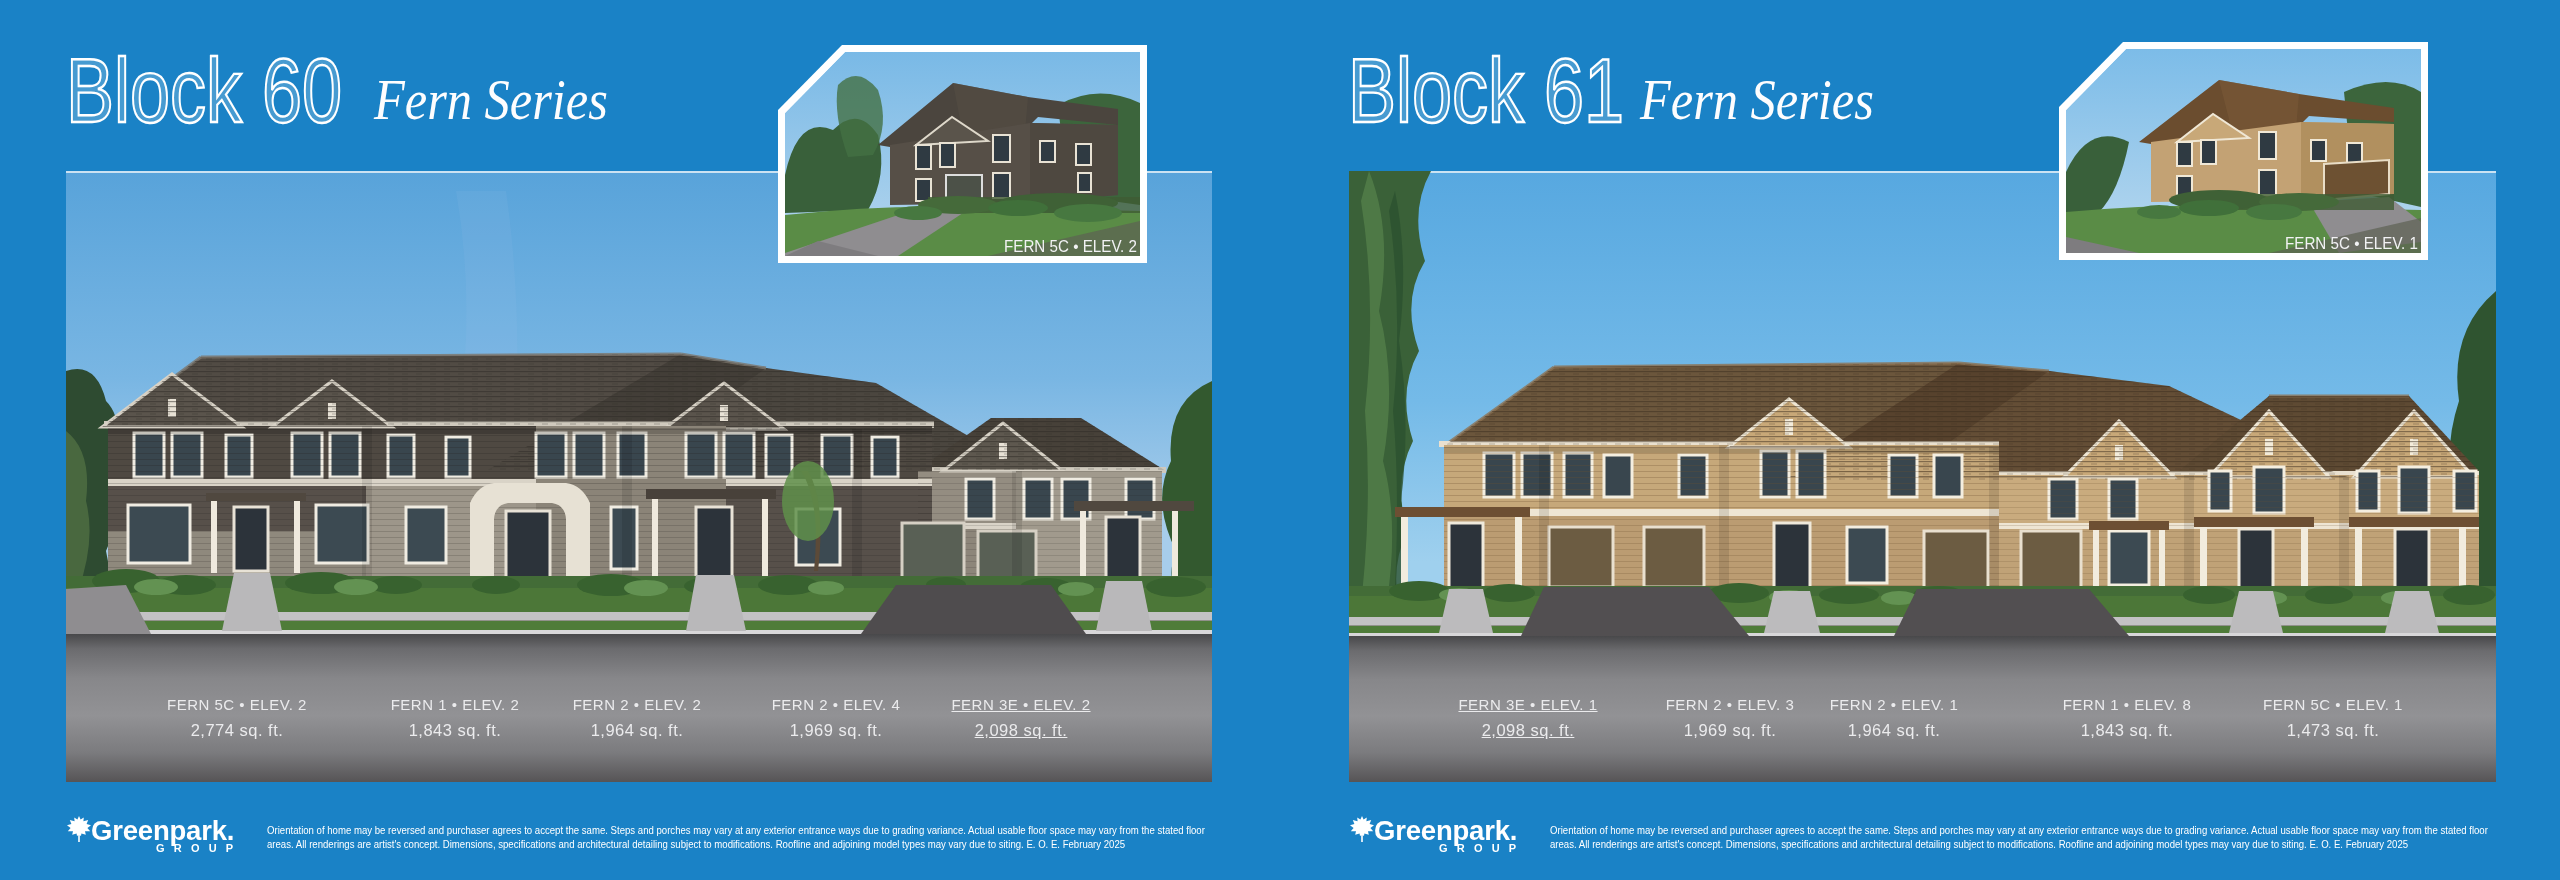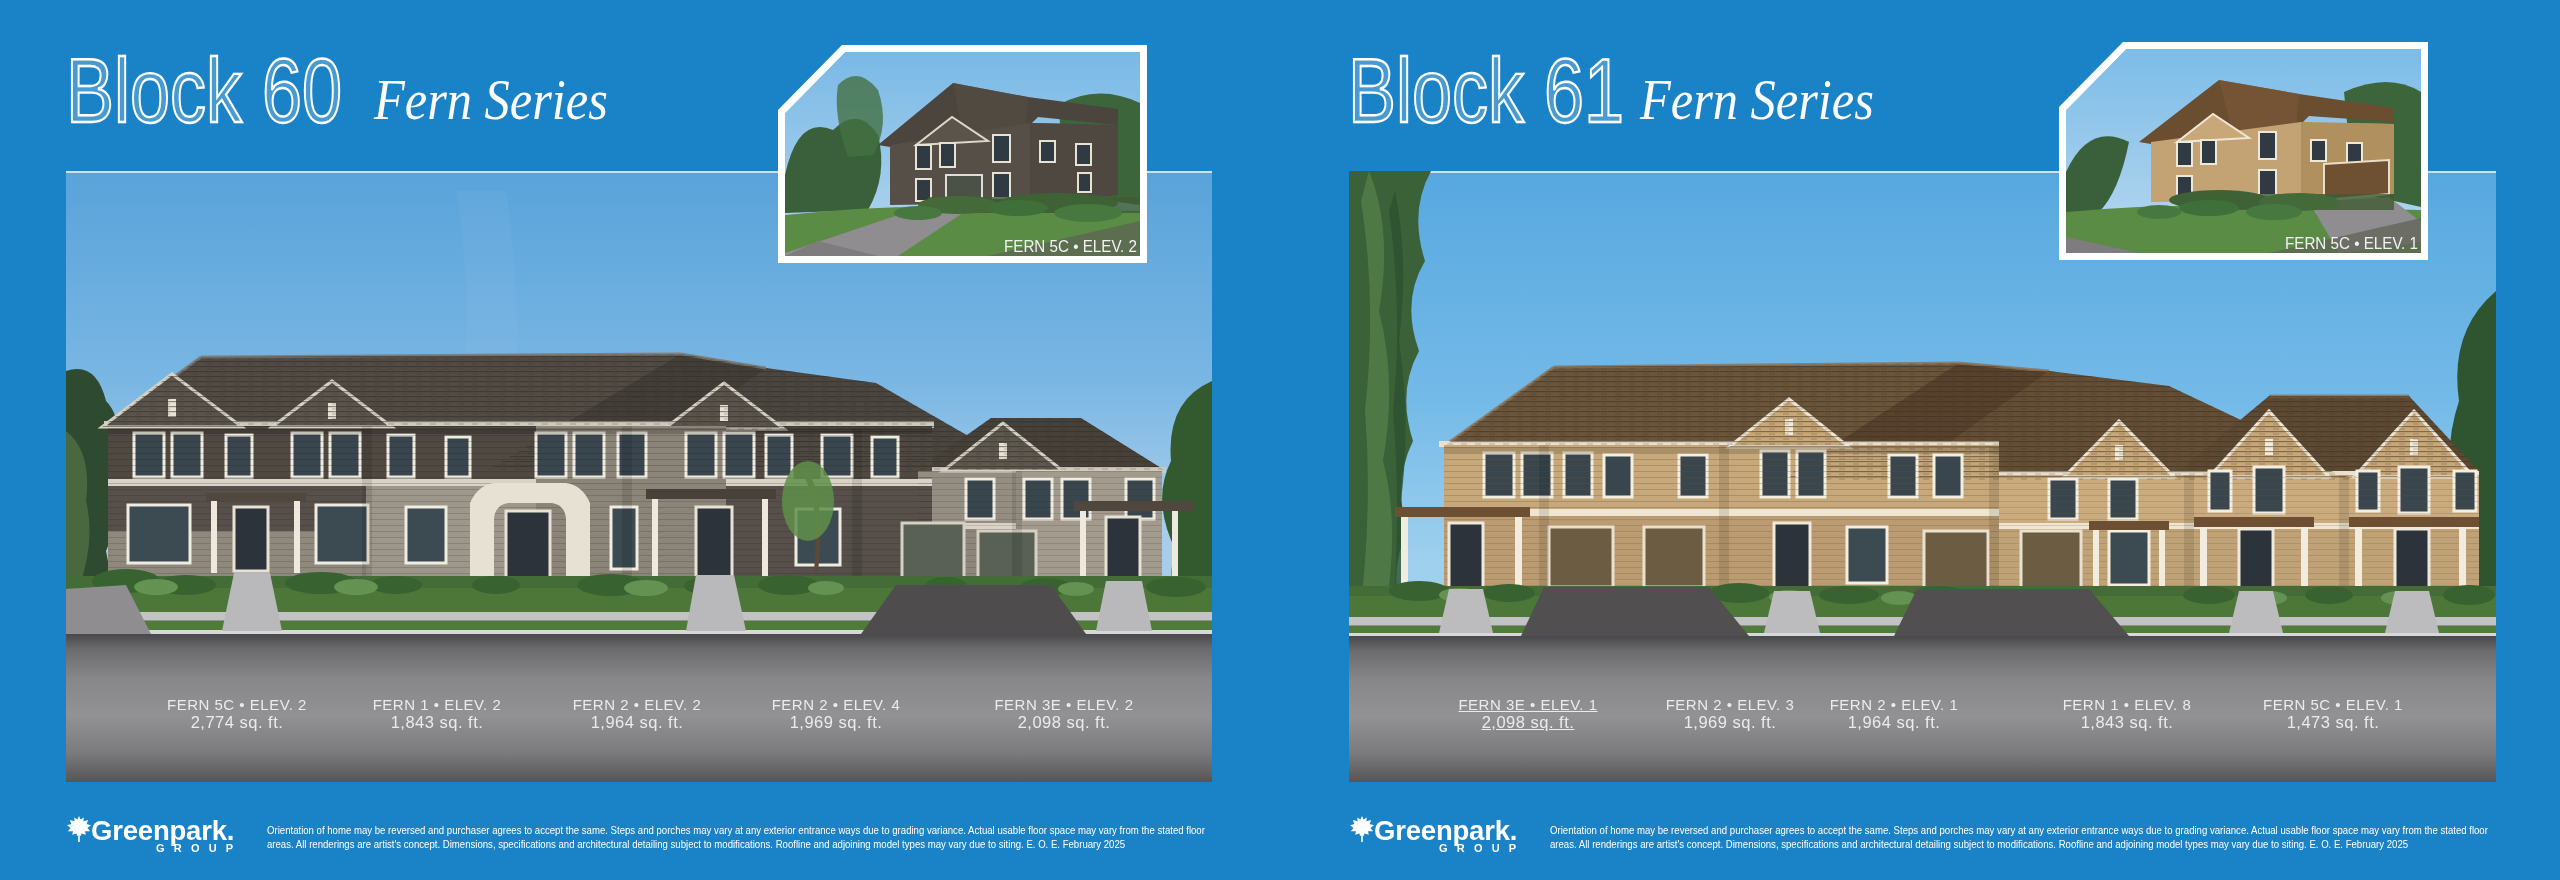--- a/index.html
+++ b/index.html
@@ -5,21 +5,21 @@
   html,body{margin:0;padding:0;}
   body{width:2560px;height:880px;position:relative;overflow:hidden;
        background:#1a82c6;font-family:"Liberation Sans", sans-serif;}
   .abs{position:absolute;}
   .block-title{color:rgba(255,255,255,0.20);font-size:90px;white-space:nowrap;
        -webkit-text-stroke:2.4px #ffffff;transform:scaleX(0.8);transform-origin:0 0;}
   .fern-series{color:#fdfdfe;font-family:"Liberation Serif", serif;font-style:italic;
        font-size:56px;white-space:nowrap;transform:scaleX(0.9);transform-origin:0 0;}
   .label{color:#ebebed;text-align:center;white-space:nowrap;}
   .label .l1{font-size:15px;letter-spacing:0.5px;}
-  .label .l2{font-size:16.5px;margin-top:0;letter-spacing:0.5px;}
+  .label .l2{font-size:16.5px;margin-top:8px;letter-spacing:0.5px;}
   .disc{color:#ffffff;font-size:10.6px;line-height:13.6px;white-space:nowrap;transform:scaleX(0.906);transform-origin:0 0;}
   .inset{position:absolute;}
 </style>
 </head>
 <body>
 
 <div class="abs block-title" style="left:66px;top:40px;">Block 60</div>
 
 <div class="abs fern-series" style="left:374px;top:68px;">Fern Series</div>
 
@@ -310,33 +310,33 @@
   </g>
 
   <text x="359" y="207" text-anchor="end" font-size="17" fill="#f2f2f4" font-family="Liberation Sans" textLength="133" lengthAdjust="spacingAndGlyphs">FERN 5C • ELEV. 2</text>
 </svg>
 </div>
 
 <div class="abs label" style="left:137px;top:696px;width:200px;">
     <div class="l1">FERN 5C • ELEV. 2</div>
     <div class="l2">2,774 sq. ft.</div>
   </div>
-<div class="abs label" style="left:337px;top:696px;width:200px;">
+<div class="abs label" style="left:355px;top:696px;width:200px;">
     <div class="l1">FERN 1 • ELEV. 2</div>
     <div class="l2">1,843 sq. ft.</div>
   </div>
 <div class="abs label" style="left:537px;top:696px;width:200px;">
     <div class="l1">FERN 2 • ELEV. 2</div>
     <div class="l2">1,964 sq. ft.</div>
   </div>
 <div class="abs label" style="left:736px;top:696px;width:200px;">
     <div class="l1">FERN 2 • ELEV. 4</div>
     <div class="l2">1,969 sq. ft.</div>
   </div>
-<div class="abs label" style="left:964px;top:696px;width:200px;">
+<div class="abs label" style="left:921px;top:696px;width:200px;text-decoration:underline;">
     <div class="l1">FERN 3E • ELEV. 2</div>
     <div class="l2">2,098 sq. ft.</div>
   </div>
 
 <div class="abs" style="left:66px;top:815px;">
 <svg width="210" height="50" viewBox="0 0 210 50">
   <text x="25" y="24.5" font-size="27.5" font-weight="bold" fill="#fff" font-family="Liberation Sans" letter-spacing="-0.2">Greenpark.</text>
   <text x="90" y="37" font-size="11" font-weight="bold" fill="#fff" font-family="Liberation Sans" letter-spacing="9.2">GROUP</text>
   <path d="M13 1 L14.6 4.6 L17.8 2.6 L17.4 6.2 L22.2 5.0 L20.6 9.0 L25 10.2 L21.4 13.0 L24.2 16.2 L19.0 16.2 L19.8 19.8 L15.4 18.6 L15.0 21.0 L13.8 20.2 L13.8 27 L12.2 27 L12.2 20.2 L11.0 21.0 L10.6 18.6 L6.2 19.8 L7.0 16.2 L1.8 16.2 L4.6 13.0 L1 10.2 L5.4 9.0 L3.8 5.0 L8.6 6.2 L8.2 2.6 L11.4 4.6 Z" fill="#fff"></path>
 </svg>

